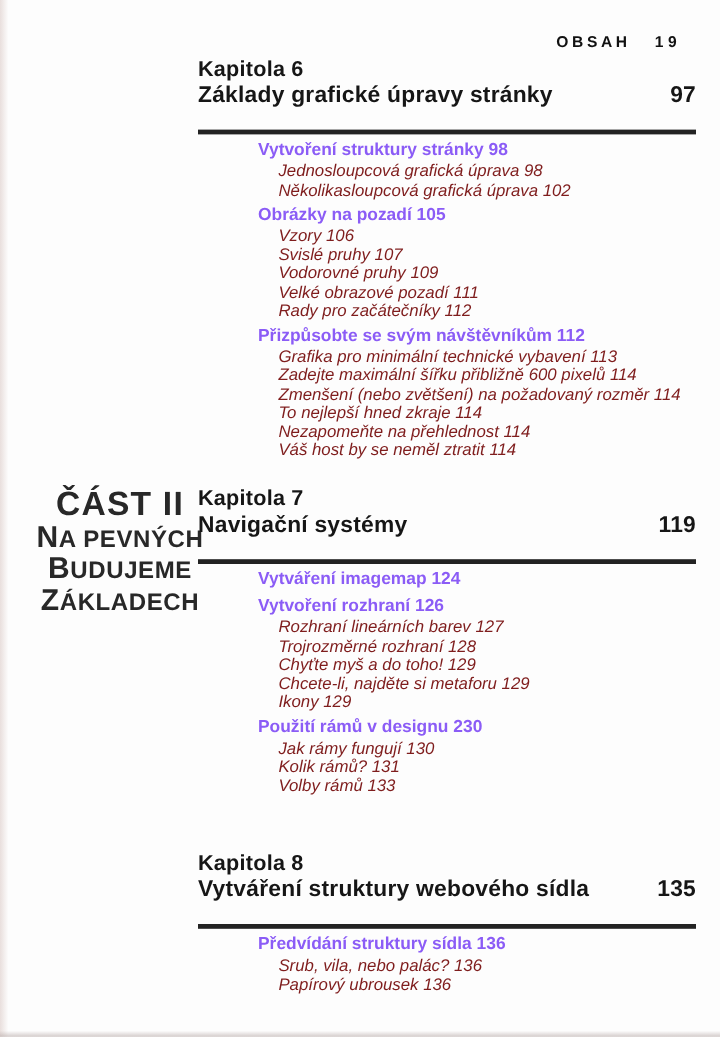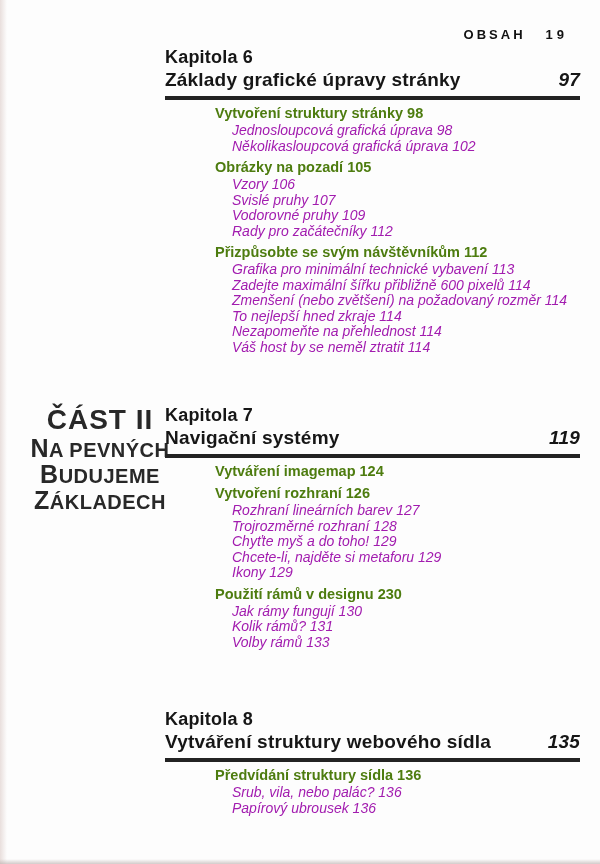--- a/index.html
+++ b/index.html
@@ -37,30 +37,30 @@
   .part-line::first-letter { font-size:25px; }
 
   .chapter { position:absolute; left:165px; width:415px; }
   .ch6 { top:46px; }
   .ch7 { top:404px; }
   .ch8 { top:708px; }
 
   .kapitola { font-size:18px; font-weight:bold; line-height:22px; letter-spacing:0.2px; color:#161616; }
   .title-row {
     display:flex; justify-content:space-between; align-items:flex-end;
-    border-bottom:4px solid #232323; padding-bottom:5px;
+    border-bottom:4px solid #232323; padding-bottom:17px;
     font-weight:bold; font-size:19px; line-height:23px; color:#161616;
     letter-spacing:0.2px;
   }
-  .ch-page { padding-left:8px;font-style:italic; }
+  .ch-page { padding-left:8px; }
 
   .sections { padding-left:50px; }
   .section { margin-top:5px; }
-  .section-label { font-weight:bold; font-size:14.5px; line-height:17px; margin-bottom:1px; color:#4d7c0f; }
-  .sub { font-style:italic; font-size:14px; line-height:15.5px; padding-left:17px; color:#a21caf; }
+  .section-label { font-weight:bold; font-size:14.5px; line-height:17px; margin-bottom:1px; color:#8b5cf6; }
+  .sub { font-style:italic; font-size:14px; line-height:15.5px; padding-left:17px; color:#7f1d1d; }
 </style>
 </head>
 <body>
 
 <div class="page">
   <div class="edge-left"></div>
   <div class="edge-bottom"></div>
 
   <div class="running-head">
     <span>OBSAH</span><span class="rh-page">19</span>
@@ -83,20 +83,21 @@
       <div class="section">
         <div class="section-label">Vytvoření struktury stránky 98</div>
         <div class="sub">Jednosloupcová grafická úprava 98</div>
         <div class="sub">Několikasloupcová grafická úprava 102</div>
       </div>
       <div class="section">
         <div class="section-label">Obrázky na pozadí 105</div>
         <div class="sub">Vzory 106</div>
         <div class="sub">Svislé pruhy 107</div>
         <div class="sub">Vodorovné pruhy 109</div>
+        <div class="sub">Velké obrazové pozadí 111</div>
         <div class="sub">Rady pro začátečníky 112</div>
       </div>
       <div class="section">
         <div class="section-label">Přizpůsobte se svým návštěvníkům 112</div>
         <div class="sub">Grafika pro minimální technické vybavení 113</div>
         <div class="sub">Zadejte maximální šířku přibližně 600 pixelů 114</div>
         <div class="sub">Zmenšení (nebo zvětšení) na požadovaný rozměr 114</div>
         <div class="sub">To nejlepší hned zkraje 114</div>
         <div class="sub">Nezapomeňte na přehlednost 114</div>
         <div class="sub">Váš host by se neměl ztratit 114</div>

